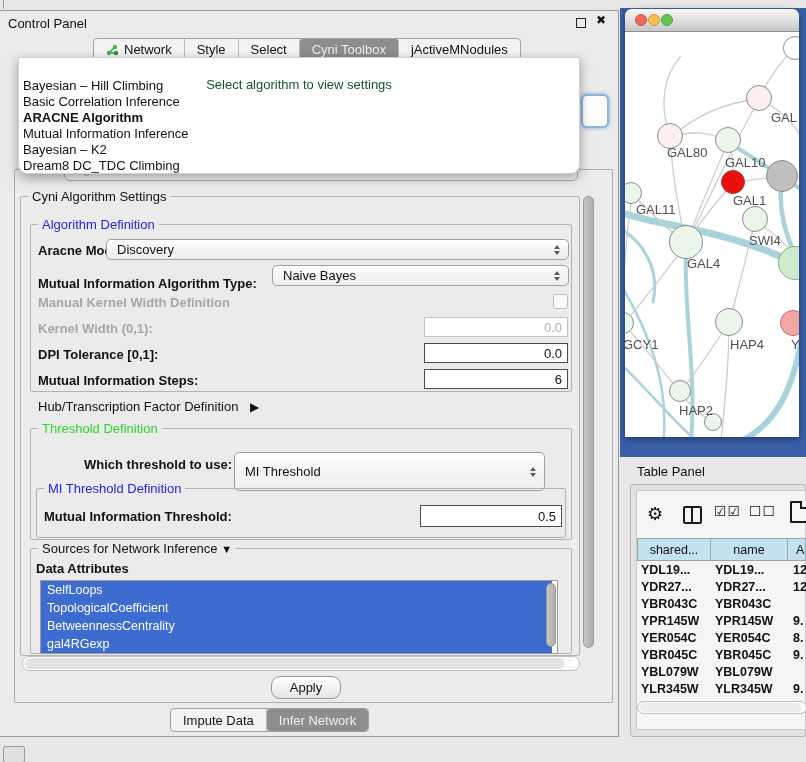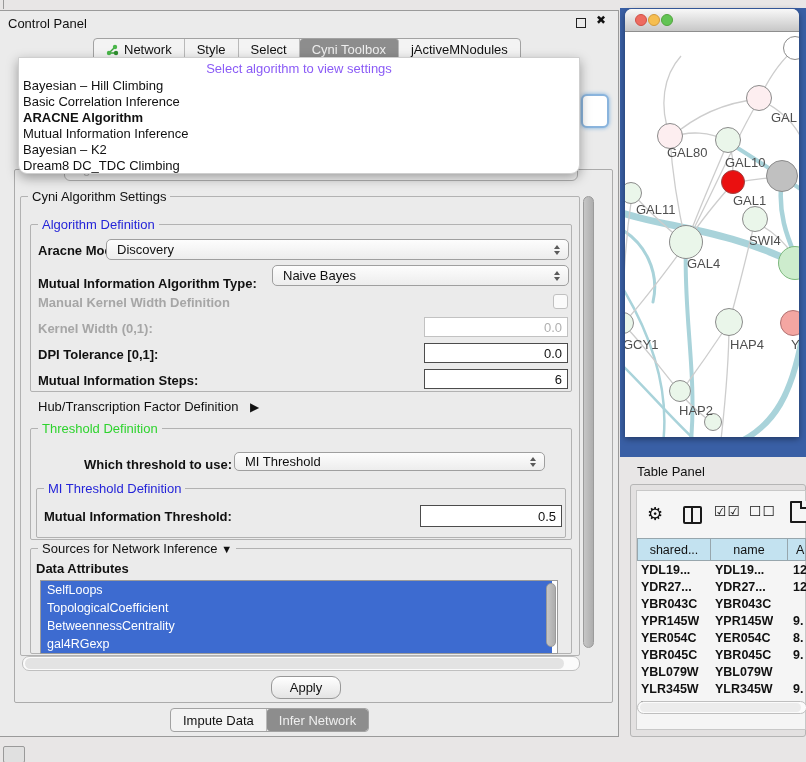--- a/index.html
+++ b/index.html
@@ -28,21 +28,21 @@
   .field.off{border:1px solid #c2c2c2;color:#b0b0b0;}
   
   .tabstrip{position:absolute;display:flex;border:1px solid #a2a2a2;border-radius:4px;background:#f3f3f3;overflow:hidden;}
   .tab{display:flex;align-items:center;justify-content:center;font-size:13px;padding:0 12px;
        border-right:1px solid #b9b9b9;cursor:default;white-space:nowrap;}
   .tab:last-child{border-right:none;}
   .tab.sel{background:#8d8d8d;color:#efefef;border-radius:3px;}
   
   #algo-popup{position:absolute;left:18px;top:57px;width:560px;height:115px;background:#fff;
       border:1px solid #cfcfcf;border-radius:0 0 9px 9px;box-shadow:0 4px 12px rgba(0,0,0,.35);z-index:50;}
-  .popup-hint{position:absolute;left:0;right:0;top:3px;text-align:center;color:#8b5cf6;font-size:13px;}
+  .popup-hint{position:absolute;left:0;right:0;top:19px;text-align:center;color:#14532d;font-size:13px;}
   .popup-item{position:absolute;left:4px;font-size:13px;line-height:16px;white-space:nowrap;}
   
   .sel-item{height:18px;line-height:18px;background:#3d6bd0;color:#fff;font-size:12.5px;padding-left:6px;
             width:calc(100% - 11px);white-space:nowrap;}
   
   .vthumb{position:absolute;border-radius:6px;background:linear-gradient(90deg,#c6c6c6,#adadad);border:1px solid #9b9b9b;}
   .hbar{position:absolute;border:1px solid #bfbfbf;border-radius:7px;background:#fbfbfb;}
   .hthumb{position:absolute;left:2px;top:1px;bottom:1px;border-radius:6px;background:#e3e3e3;}
   
   .pushbtn{position:absolute;border:1px solid #989898;border-radius:9px;background:linear-gradient(#ffffff,#e4e4e4);
@@ -155,21 +155,21 @@
 
   <div class="abs lbl" style="left:38px;top:399px;">
     <span>Hub/Transcription Factor Definition</span>
     <span style="margin-left:8px;font-size:12px;">▶</span>
   </div>
 
   <div class="grp" style="left:30px;top:428px;width:540px;height:110px;">
     <span class="grp-title t-green">Threshold Definition</span>
   </div>
   <div class="abs lbl bold" style="left:84px;top:457px;">Which threshold to use:</div>
-  <div class="combo" style="left:234px;top:452px;width:311px;height:19px;">
+  <div class="combo" style="left:234px;top:452px;width:311px;height:39px;">
     <span>MI Threshold</span>
     <span class="spin">
         <span class="tri-up"></span>
         <span class="tri-dn"></span>
       </span>
   </div>
   <div class="grp" style="left:36px;top:488px;width:528px;height:48px;">
     <span class="grp-title t-blue">MI Threshold Definition</span>
   </div>
   <div class="abs lbl bold" style="left:44px;top:509px;">Mutual Information Threshold:</div>

